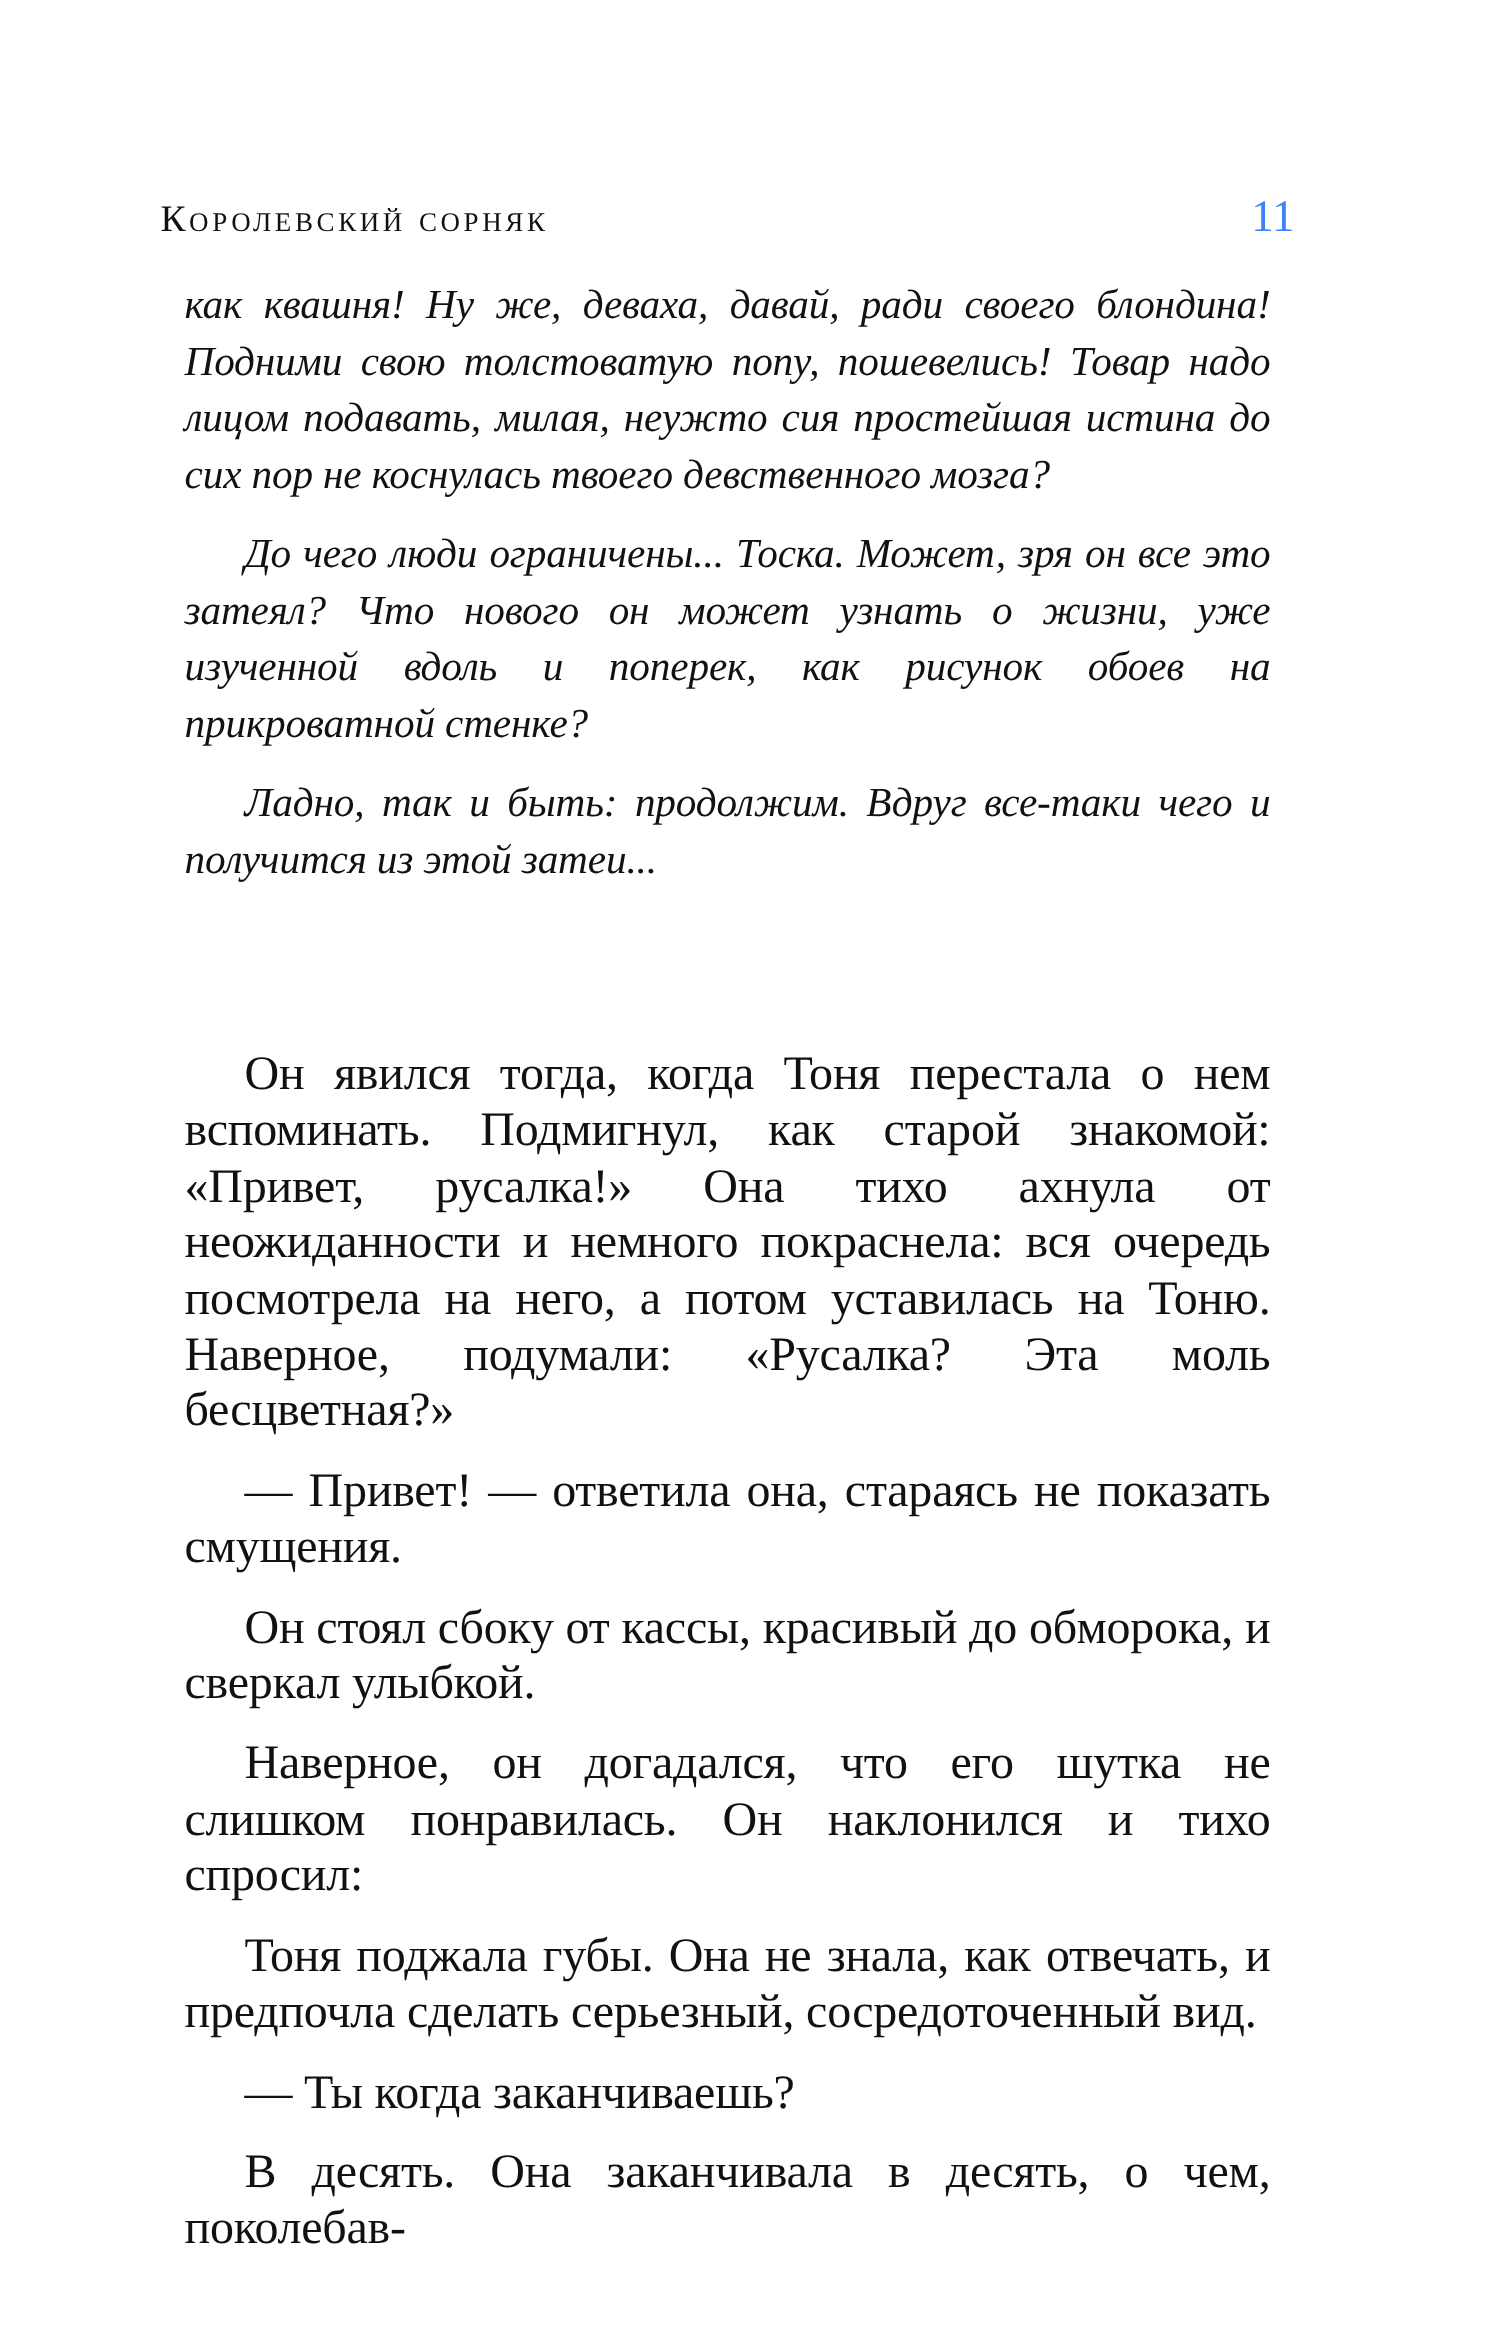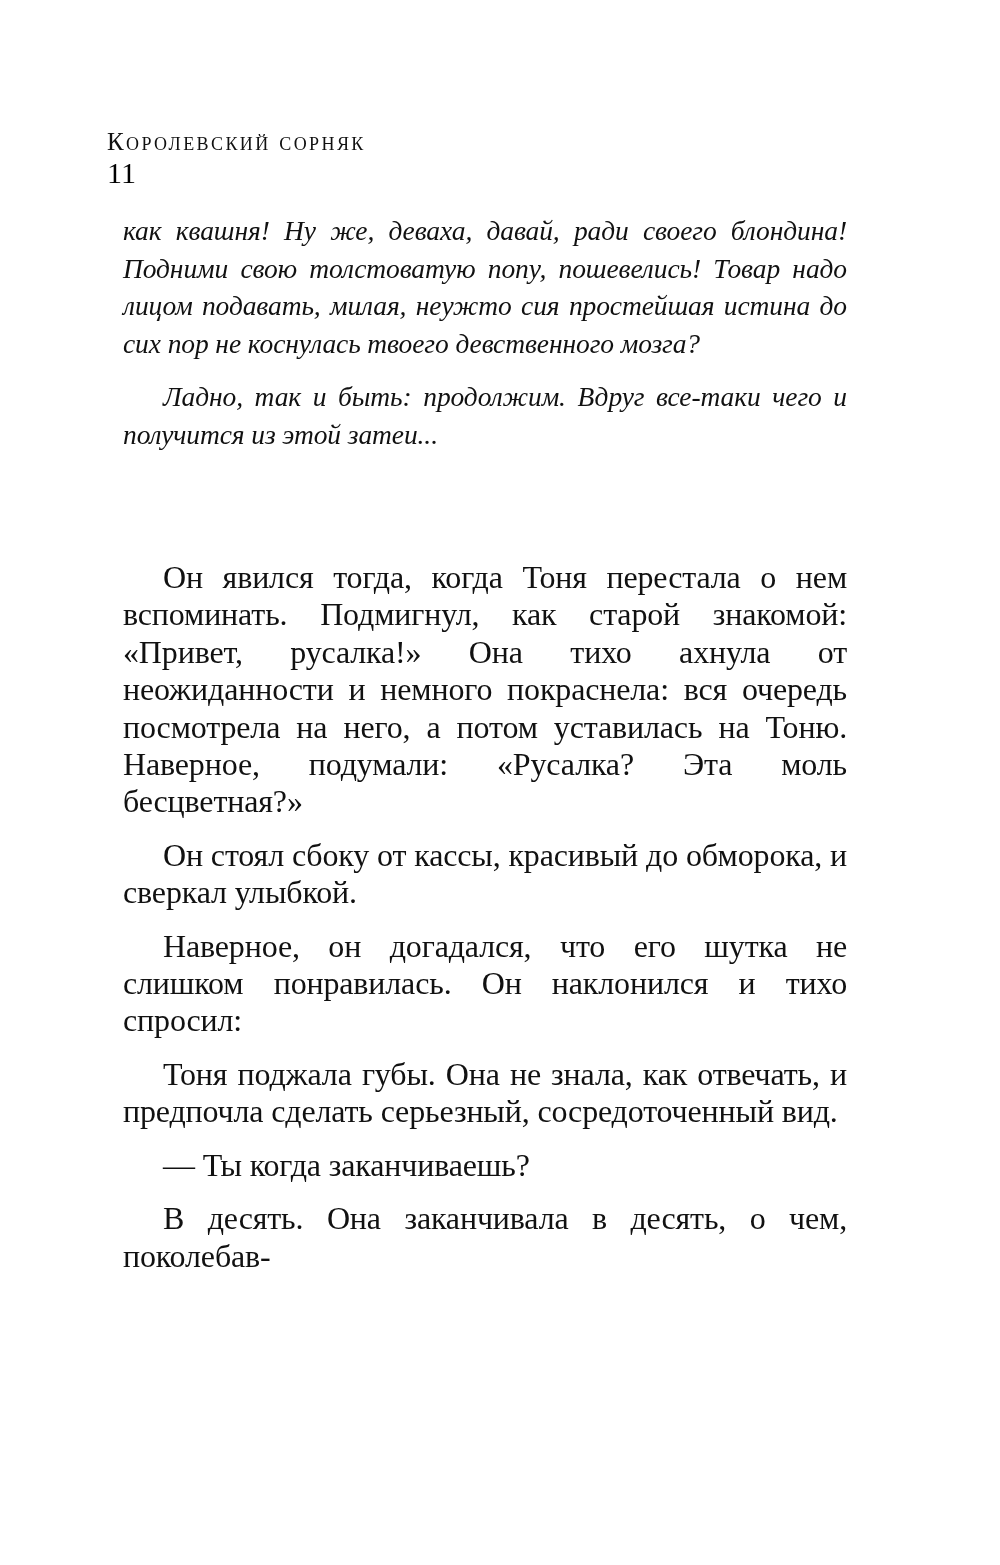--- a/index.html
+++ b/index.html
@@ -29,34 +29,33 @@
     top: 128px;
     width: 756px;
   }
   
   .running-head {
     display: flex;
     align-items: baseline;
     justify-content: space-between;
     width: 100%;
     margin-bottom: 22px;
-    flex-direction: column;
   }
   .running-head .title {
     font-family: "Liberation Serif", "DejaVu Serif", serif;
     font-size: 25px;
     letter-spacing: 2.4px;
     font-variant: small-caps;
     text-transform: none;
     color: #111;
     white-space: nowrap;
   }
   .running-head .folio {
     font-size: 30px;
-    color: #000000;
+    color: #3b82f6;
   }
 
   
   .block-italic p,
   .block-roman p {
     margin: 16px;
     text-align: justify;
     text-justify: inter-word;
   }
   .block-italic p {
@@ -92,27 +91,29 @@
 <div class="page">
   <div class="content">
 
     <div class="running-head">
       <div class="title">Королевский сорняк</div>
       <div class="folio">11</div>
     </div>
 
     <div class="block-italic">
       <p class="noindent">как квашня! Ну же, деваха, давай, ради своего блондина! Подними свою толстоватую попу, пошевелись! Товар надо лицом подавать, милая, неужто сия простейшая истина до сих пор не коснулась твоего девственного мозга?</p>
+      <p class="indent">До чего люди ограничены... Тоска. Может, зря он все это затеял? Что нового он может узнать о жизни, уже изученной вдоль и поперек, как рисунок обоев на прикроватной стенке?</p>
       <p class="indent">Ладно, так и быть: продолжим. Вдруг все-таки чего и получится из этой затеи...</p>
     </div>
 
     <div class="gap"></div>
 
     <div class="block-roman">
       <p class="indent">Он явился тогда, когда Тоня перестала о нем вспоминать. Подмигнул, как старой знакомой: «Привет, русалка!» Она тихо ахнула от неожиданности и немного покраснела: вся очередь посмотрела на него, а потом уставилась на Тоню. Наверное, подумали: «Русалка? Эта моль бесцветная?»</p>
+      <p class="indent">— Привет! — ответила она, стараясь не показать смущения.</p>
       <p class="indent">Он стоял сбоку от кассы, красивый до обморока, и сверкал улыбкой.</p>
       <p class="indent">Наверное, он догадался, что его шутка не слишком понравилась. Он наклонился и тихо спросил:</p>
       <p class="indent">Тоня поджала губы. Она не знала, как отвечать, и предпочла сделать серьезный, сосредоточенный вид.</p>
       <p class="indent">— Ты когда заканчиваешь?</p>
       <p class="indent">В десять. Она заканчивала в десять, о чем, поколебав-</p>
     </div>
 
   </div>
 </div>
 

